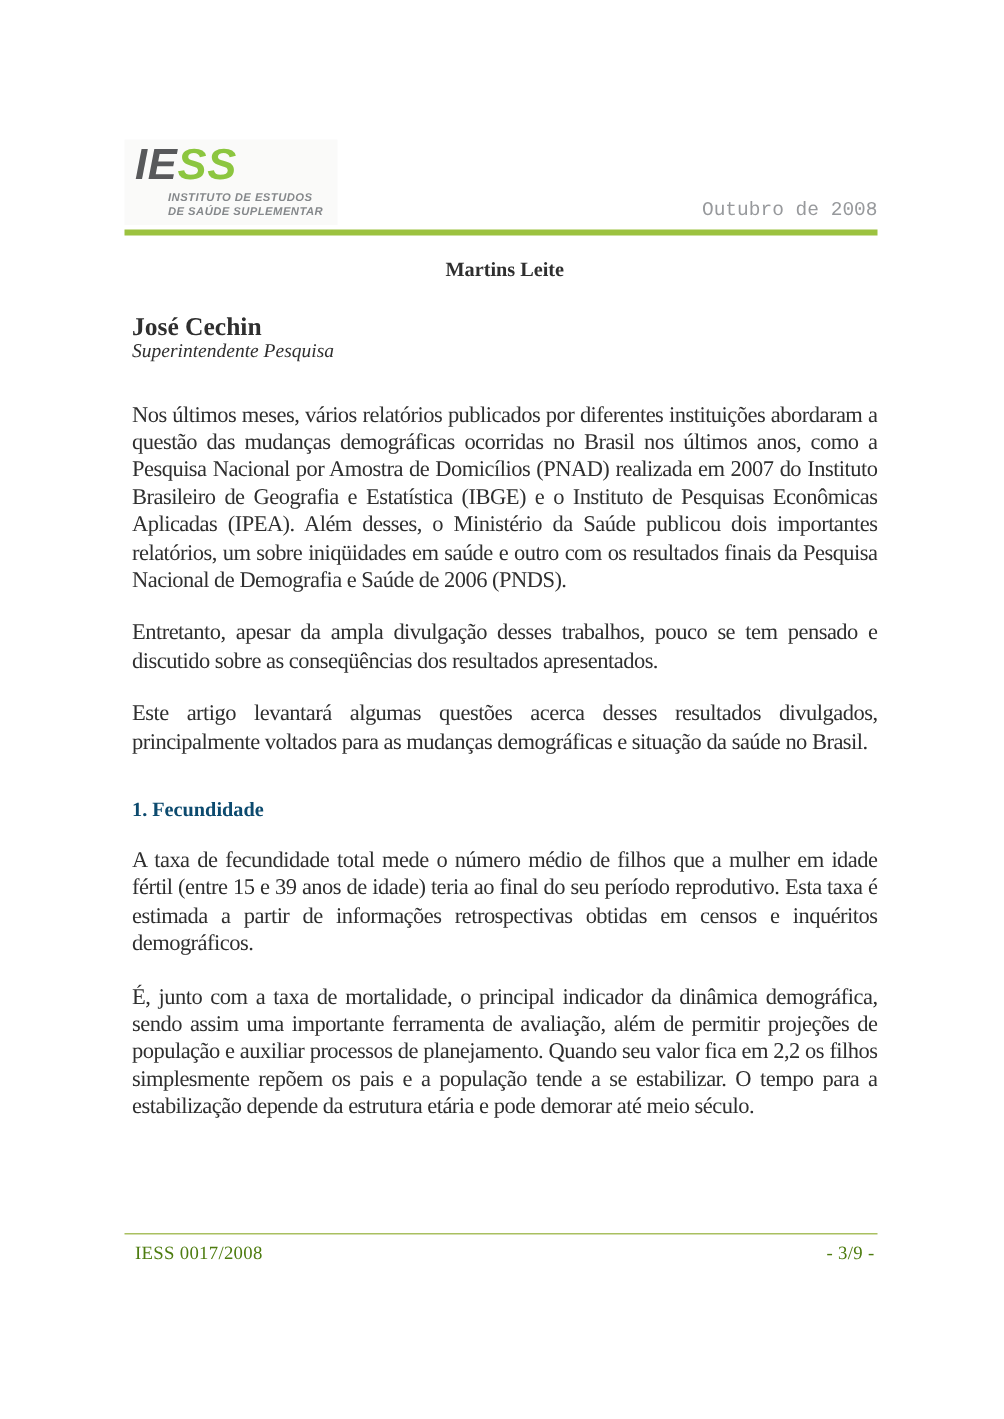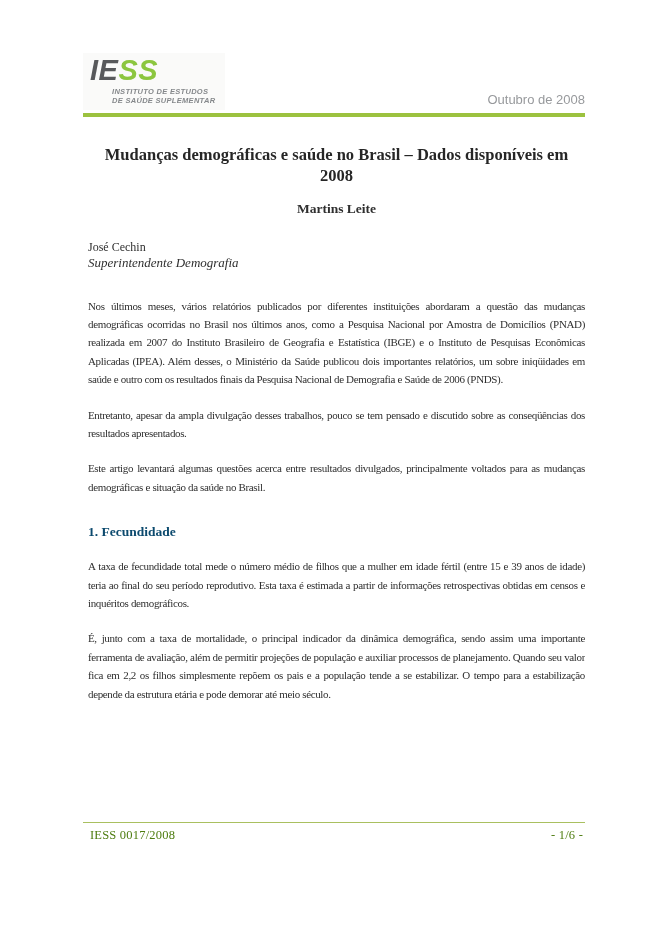--- a/index.html
+++ b/index.html
@@ -22,21 +22,21 @@
     left: 88px;
     right: 84px;
     top: 0;
   }
 
   
   .header-row {
     display: flex;
     justify-content: space-between;
     align-items: flex-end;
-    padding-top: 53px;
+    padding-top: 93px;
   }
   .logo {
     margin-left: -5px;
     padding: 3px 10px 5px 7px;
     background: #fafaf9;
   }
   .logo-word {
     font-family: "Liberation Sans", sans-serif;
     font-weight: bold;
     font-style: italic;
@@ -51,21 +51,21 @@
     font-style: italic;
     font-weight: bold;
     font-size: 7.5px;
     line-height: 9px;
     letter-spacing: 0.3px;
     color: #85888B;
     margin-left: 22px;
     margin-top: 2px;
   }
   .header-date {
-    font-family: Liberation Sans, sans-serif;
+    font-family: Liberation Mono, monospace;
     font-size: 13px;
     color: #97999C;
     padding-bottom: 3px;
   }
   .header-rule {
     height: 4px;
     background: #9CC23F;
     margin-left: -5px;
     margin-top: 3px;
   }
@@ -84,26 +84,26 @@
     color: #262626;
   }
   .authors {
     margin-top: 14px;
     text-align: center;
     font-weight: bold;
     font-size: 13.5px;
     line-height: 17.5px;
   }
   .signature { margin-top: 21px; margin-bottom: 26px; }
-  .sig-name { font-weight: normal; font-size: 12px; line-height: 16px; }
+  .sig-name { font-weight: bold; font-size: 17px; line-height: 16px; }
   .sig-role { font-style: italic; font-size: 13px; line-height: 16px; }
 
   .para {
     margin-top: 17px;
-    font-size: 11px;
+    font-size: 15px;
     line-height: 18.4px;
     text-align: justify;
     letter-spacing: -0.35px;
   }
   .section-heading {
     margin-top: 28px;
     font-size: 13.5px;
     font-weight: bold;
     color: #0c4a6e;
   }
@@ -142,43 +142,42 @@
             <span>INSTITUTO DE ESTUDOS</span><br>
             <span>DE SAÚDE SUPLEMENTAR</span>
           </div>
         </div>
         <div class="header-date">Outubro de 2008</div>
       </div>
       <div class="header-rule"></div>
     </header>
 
     <main class="body">
-      <h1 class="title">Mudanças demográficas e saúde no Brasil – Dados disponíveis em 2008</h1>
 
       <div class="authors">
         <div class="author">Martins Leite</div>
       </div>
 
       <div class="signature">
         <div class="sig-name">José Cechin</div>
-        <div class="sig-role">Superintendente Demografia</div>
+        <div class="sig-role">Superintendente Pesquisa</div>
       </div>
 
       <p class="para">Nos últimos meses, vários relatórios publicados por diferentes instituições abordaram a questão das mudanças demográficas ocorridas no Brasil nos últimos anos, como a Pesquisa Nacional por Amostra de Domicílios (PNAD) realizada em 2007 do Instituto Brasileiro de Geografia e Estatística (IBGE) e o Instituto de Pesquisas Econômicas Aplicadas (IPEA). Além desses, o Ministério da Saúde publicou dois importantes relatórios, um sobre iniqüidades em saúde e outro com os resultados finais da Pesquisa Nacional de Demografia e Saúde de 2006 (PNDS).</p>
       <p class="para">Entretanto, apesar da ampla divulgação desses trabalhos, pouco se tem pensado e discutido sobre as conseqüências dos resultados apresentados.</p>
-      <p class="para">Este artigo levantará algumas questões acerca entre resultados divulgados, principalmente voltados para as mudanças demográficas e situação da saúde no Brasil.</p>
+      <p class="para">Este artigo levantará algumas questões acerca desses resultados divulgados, principalmente voltados para as mudanças demográficas e situação da saúde no Brasil.</p>
 
       <h2 class="section-heading">1. Fecundidade</h2>
 
       <p class="para">A taxa de fecundidade total mede o número médio de filhos que a mulher em idade fértil (entre 15 e 39 anos de idade) teria ao final do seu período reprodutivo. Esta taxa é estimada a partir de informações retrospectivas obtidas em censos e inquéritos demográficos.</p>
       <p class="para">É, junto com a taxa de mortalidade, o principal indicador da dinâmica demográfica, sendo assim uma importante ferramenta de avaliação, além de permitir projeções de população e auxiliar processos de planejamento. Quando seu valor fica em 2,2 os filhos simplesmente repõem os pais e a população tende a se estabilizar. O tempo para a estabilização depende da estrutura etária e pode demorar até meio século.</p>
     </main>
 
   </div>
 
   <footer class="footer">
     <div class="footer-rule"></div>
     <div class="footer-row">
       <span class="footer-left">IESS 0017/2008</span>
-      <span class="footer-right">- 1/6 -</span>
+      <span class="footer-right">- 3/9 -</span>
     </div>
   </footer>
 </div>
 
 </body></html>

